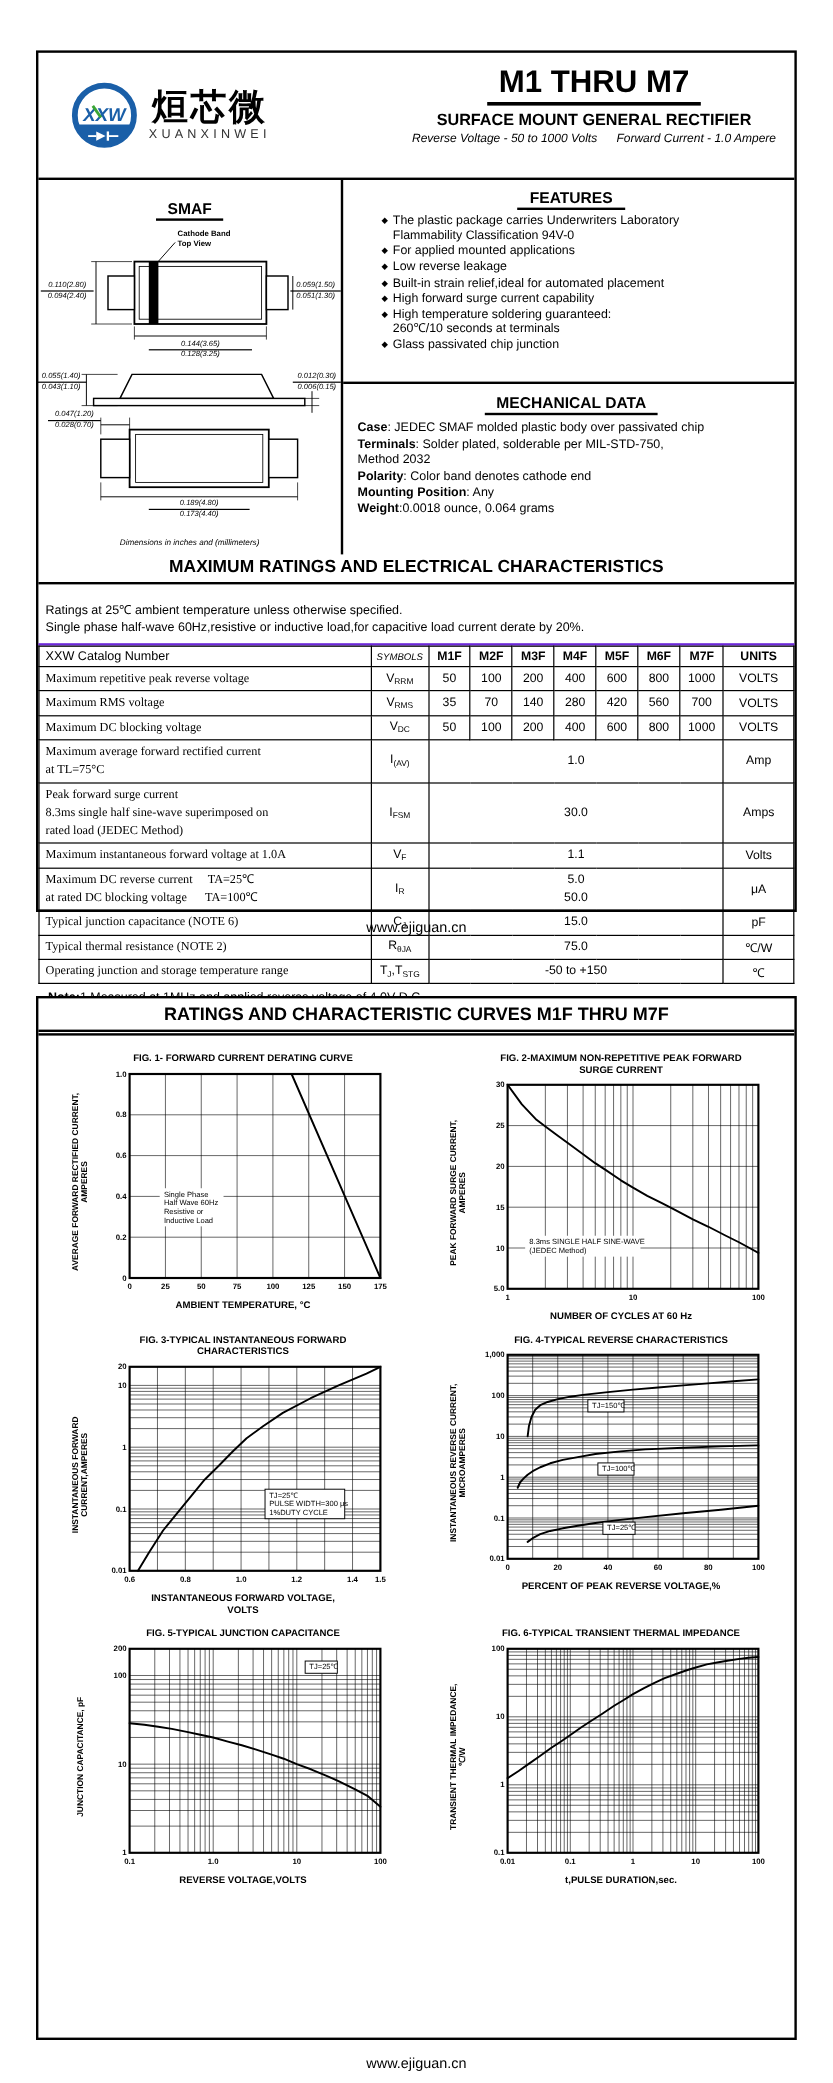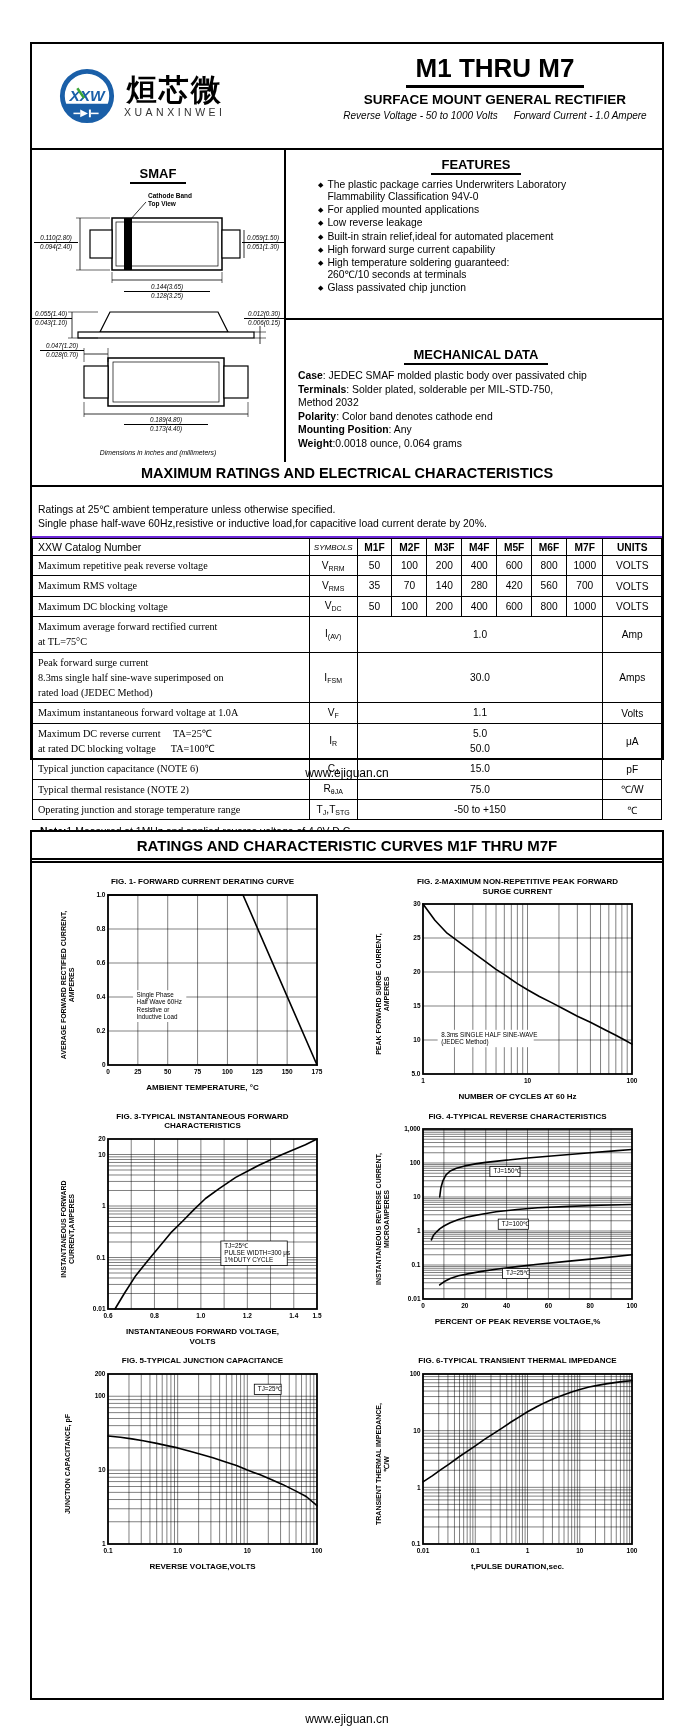--- a/index.html
+++ b/index.html
@@ -12,21 +12,21 @@
   .logo-box{width:296px;display:flex;align-items:center;padding-left:26px;box-sizing:border-box;gap:8px;text-align:center;}
   .logo-text .cn{font-size:30px;font-weight:bold;letter-spacing:2px;line-height:1.05;}
   .logo-text .py{font-size:10.5px;letter-spacing:3.5px;color:#333;}
   .title-box{flex:1;text-align:center;padding-top:9px;}
   .main-title{font-size:26px;font-weight:bold;display:inline-block;border-bottom:3px solid #000;padding:0 10px 1px;}
   .sub-title{font-size:13.5px;font-weight:bold;margin-top:4px;}
   .sub-line{font-size:10px;font-style:italic;margin-top:3px;display:flex;justify-content:center;gap:16px;}
   
   .p1-main{display:flex;flex:none;height:312px;}
   .p1-left{width:252px;border-right:2px solid #000;position:relative;flex:none;}
-  .p1-right{flex:1;display:flex;flex-direction:column;min-width:0;gap:19px;}
+  .p1-right{flex:1;display:flex;flex-direction:column;min-width:0;}
   .features-box{height:170px;border-bottom:2px solid #000;padding:7px 8px 0 12px;box-sizing:border-box;}
   .box-heading{text-align:center;font-weight:bold;font-size:13px;margin-bottom:4px;}
   .box-heading span{display:inline-block;border-bottom:2px solid #000;padding:0 10px 1px;}
   .feat{display:flex;font-size:10.3px;line-height:1.18;margin:1px 0 0 20px;}
   .bullet{margin-right:4px;font-size:7px;padding-top:2px;flex:none;}
   .feat-text{white-space:pre-wrap;}
   .mech-box{padding:8px 8px 0 12px;font-size:10.4px;}
   .mech-line{line-height:1.3;}
   
   .smaf-title{text-align:center;font-weight:bold;font-size:13px;margin-top:16px;}

